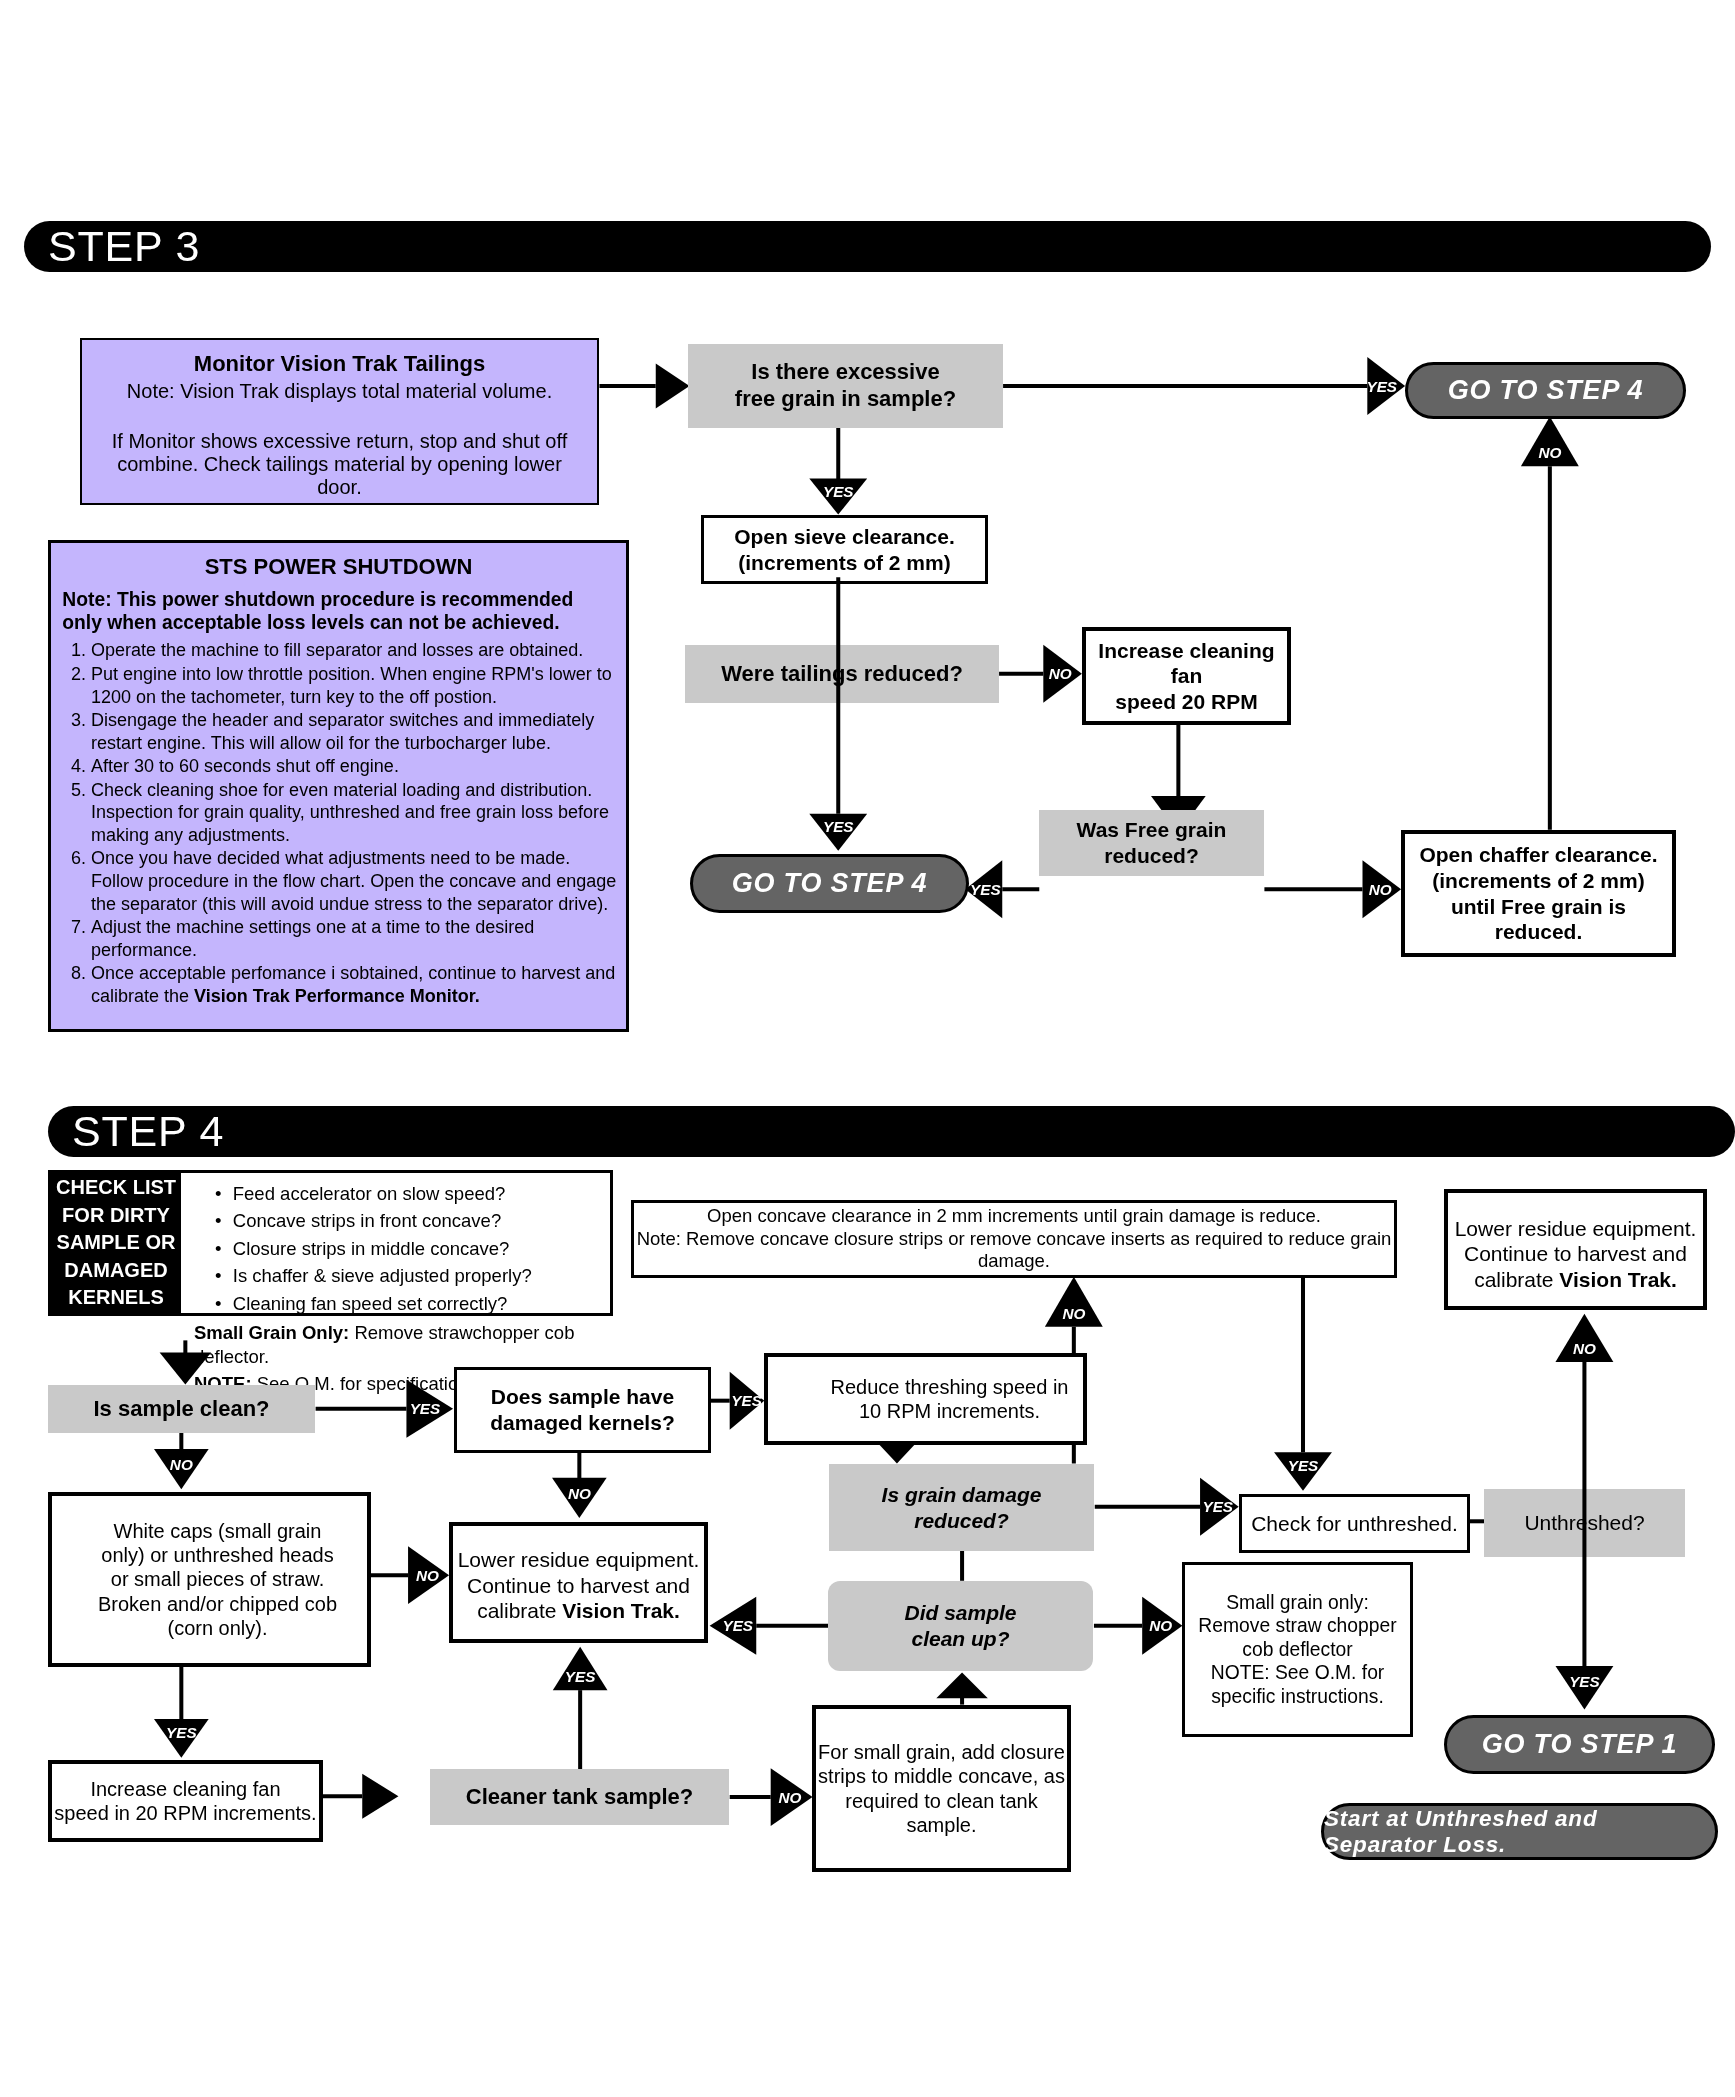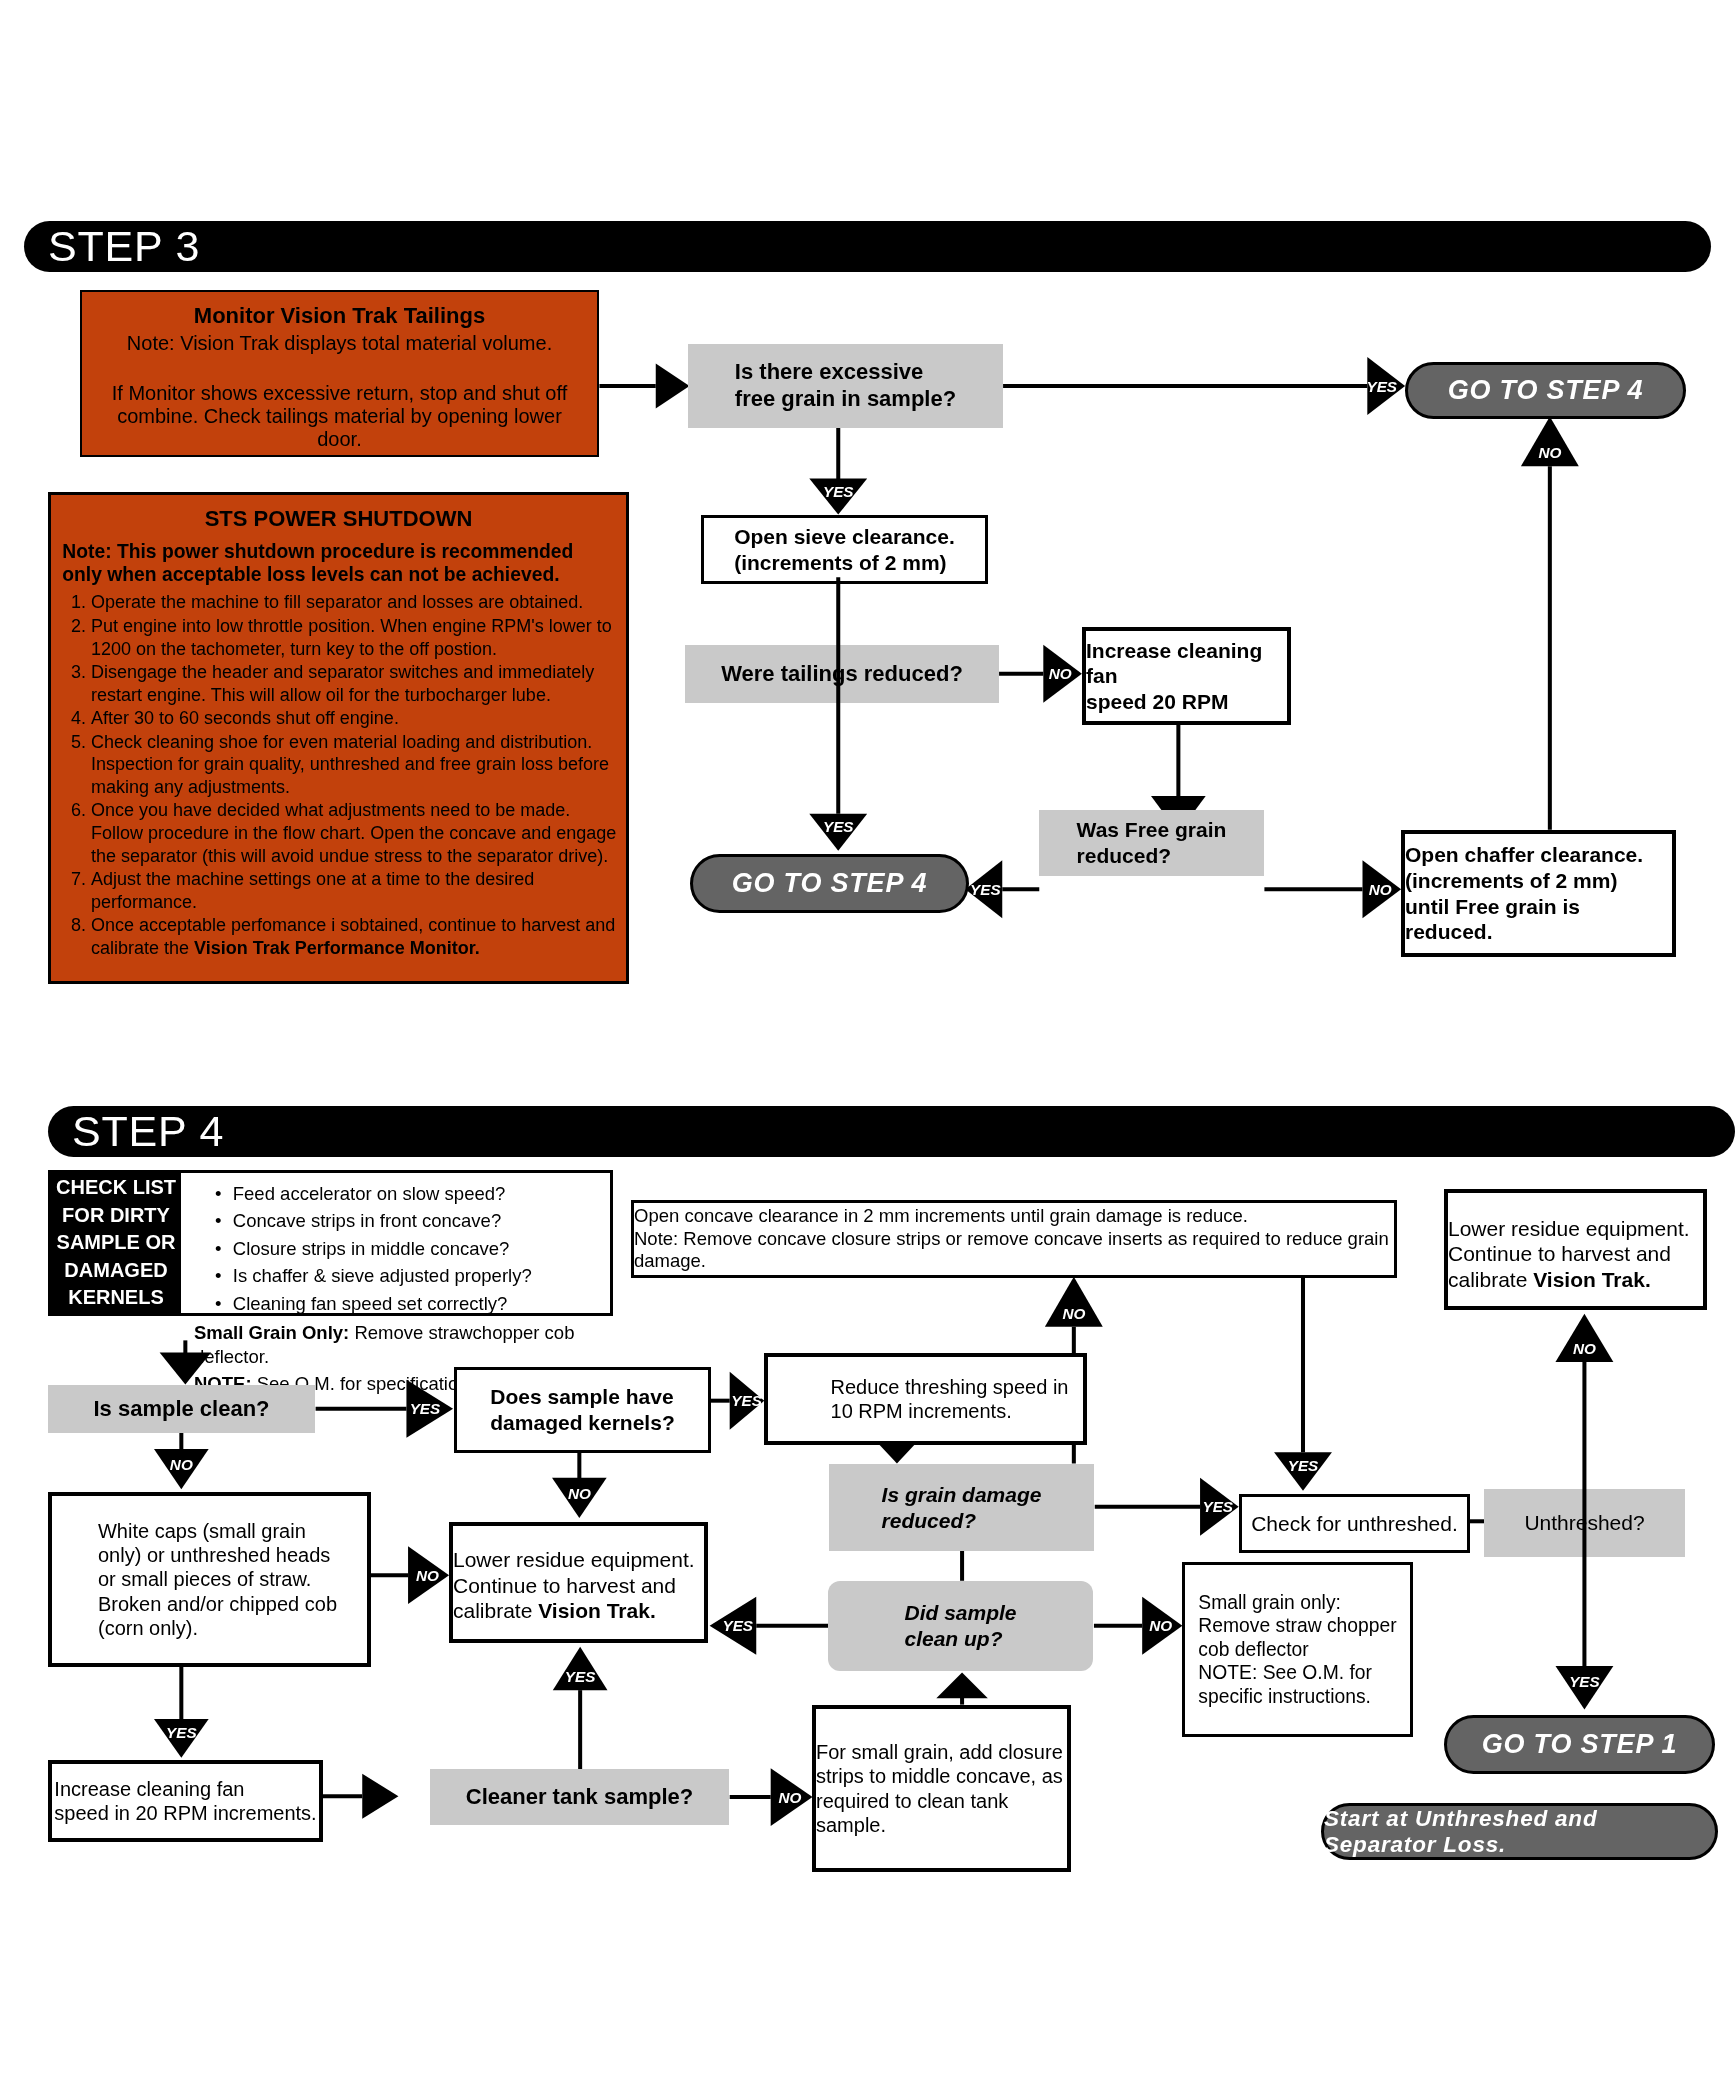--- a/index.html
+++ b/index.html
@@ -2,30 +2,30 @@
 <html style="font-size:13px"><head>
 <meta charset="utf-8">
 <style>
   html,body{margin:0;padding:0;background:#fff;}
   #stage{position:relative;width:1736px;height:2097px;background:#fff;
          font-family:"Liberation Sans","DejaVu Sans",sans-serif;color:#000;overflow:hidden;}
   svg.layer{position:absolute;left:0;top:0;pointer-events:none;}
   .hdr{position:absolute;background:#000;color:#fff;border-radius:27px;
        font-size:43px;font-weight:500;line-height:51px;padding-left:24px;letter-spacing:0.8px;}
   .node{position:absolute;display:flex;align-items:center;justify-content:center;
-        text-align:left;white-space:pre-line;line-height:1.22;}
+        text-align:center;white-space:pre-line;line-height:1.22;}
   .wbox{background:#fff;border:3.2px solid #000;}
   .wbox5{background:#fff;border:4px solid #000;}
   .gray{background:#c9c9c9;}
   .b{font-weight:bold;}
   .bi{font-weight:bold;font-style:italic;}
   .pill{position:absolute;display:flex;align-items:center;justify-content:center;
         background:#646464;border:3.2px solid #000;border-radius:32px;
         color:#fff;font-weight:bold;font-style:italic;letter-spacing:0.8px;}
-  .txtbox{position:absolute;background:#c2410c;border:2.4px solid #000;box-sizing:border-box;}
+  .txtbox{position:absolute;background:#c4b5fd;border:2.4px solid #000;box-sizing:border-box;margin-top:48px;}
   .txtbox .ttl{text-align:center;font-weight:bold;font-size:22px;margin:11.3px 8px 3.2px;}
   .txtbox .cen{text-align:center;font-size:20px;margin:1.6px 14.5px;}
   .stsnote{font-weight:bold;font-size:19.3px;margin:8px 11.3px 4.8px;line-height:1.2;}
   .stslist{margin:3.2px 0 0 0;font-size:18px;line-height:1.26;}
   .stslist li{margin-bottom:0.8px;}
   .cklabel{position:absolute;left:0;top:0;bottom:0;width:130px;background:#000;color:#fff;
            display:flex;align-items:center;justify-content:center;text-align:center;
            font-weight:bold;font-size:20px;line-height:1.38;white-space:pre-line;}
   .ckbody{position:absolute;left:130px;top:0;right:0;bottom:0;padding:9.7px 8px 4.8px 13px;font-size:18.5px;}
   .ckbody ul{margin:0;padding-left:21px;list-style:none;}

